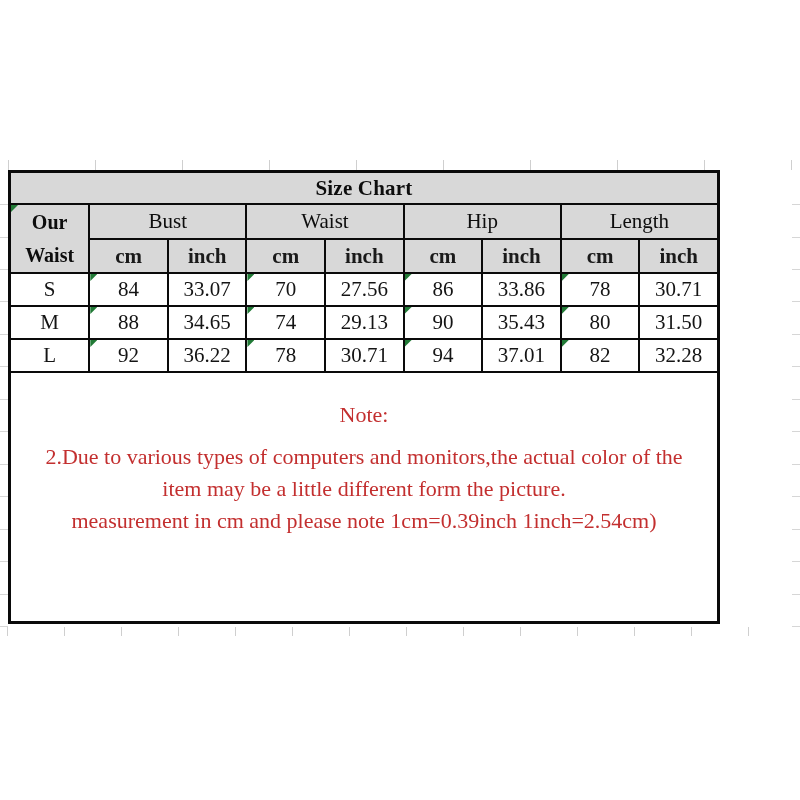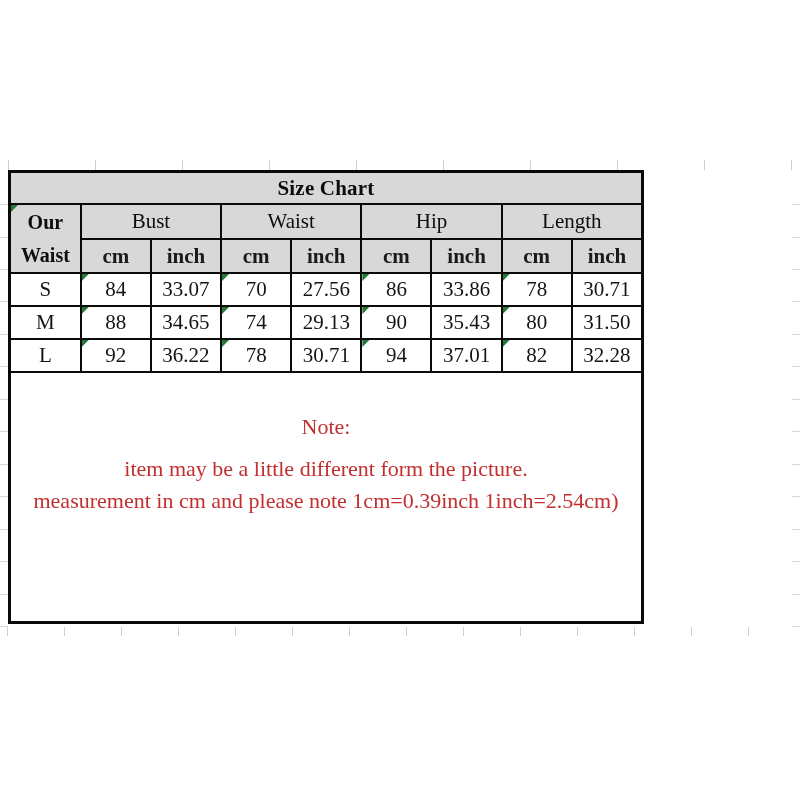--- a/index.html
+++ b/index.html
@@ -21,21 +21,21 @@
   .stubs-top{left:8px;top:160px;width:784px;height:10px;
     background:repeating-linear-gradient(to right,var(--stub) 0 1px,transparent 1px 87px);}
   .stubs-bottom{left:7px;top:627px;width:786px;height:9px;
     background:repeating-linear-gradient(to right,var(--stub) 0 1px,transparent 1px 57px);}
   .stubs-left{left:0;top:204px;width:8px;height:428px;
     background:repeating-linear-gradient(to bottom,#d6d6d6 0 1px,transparent 1px 32.5px);}
   .stubs-right{left:792px;top:204px;width:8px;height:428px;
     background:repeating-linear-gradient(to bottom,#d6d6d6 0 1px,transparent 1px 32.5px);}
 
   .box{
-    position:absolute;left:8px;top:170px;width:636px;
+    position:absolute;left:8px;top:170px;width:712px;
     border:1px solid var(--border);background:#1d4ed8;
   }
   table.size-chart{
     width:100%;border-collapse:collapse;table-layout:fixed;
   }
   table.size-chart th,table.size-chart td{
     border:2px solid var(--border);padding:0;position:relative;
     text-align:center;vertical-align:middle;overflow:hidden;
   }
   .title-row th{
@@ -50,21 +50,21 @@
   }
   .data-row td{height:33px;font-size:21px;background:#fff;color:var(--ink);}
   
   .gt::before{
     content:"";position:absolute;left:0;top:0;width:7px;height:7px;
     background:var(--green);clip-path:polygon(0 0,100% 0,0 100%);
   }
   .note-area{
     border:2px solid var(--border);border-top:none;
     height:250px;background:#fff;text-align:center;color:var(--note-red);
-    padding-top:38px;font-size:22px;line-height:32px;
+    padding-top:26px;font-size:22px;line-height:32px;
   }
   .note-heading{margin-bottom:10px;}
   .note-line{white-space:nowrap;}
 </style>
 </head>
 <body>
 
 <div class="stubs stubs-top"></div>
 <div class="stubs stubs-bottom"></div>
 <div class="stubs stubs-left"></div>
@@ -138,16 +138,17 @@
       <td class="gt">94</td>
       <td>37.01</td>
       <td class="gt">82</td>
       <td>32.28</td>
     </tr>
   </tbody>
     </table>
 
   <div class="note-area">
     <div class="note-line note-heading">Note:</div>
+    <div class="note-line">2.Due to various types of computers and monitors,the actual color of the</div>
     <div class="note-line">item may be a little different form the picture.</div>
     <div class="note-line">measurement in cm and please note 1cm=0.39inch 1inch=2.54cm)</div>
   </div>
 </div>
 
 </body></html>

